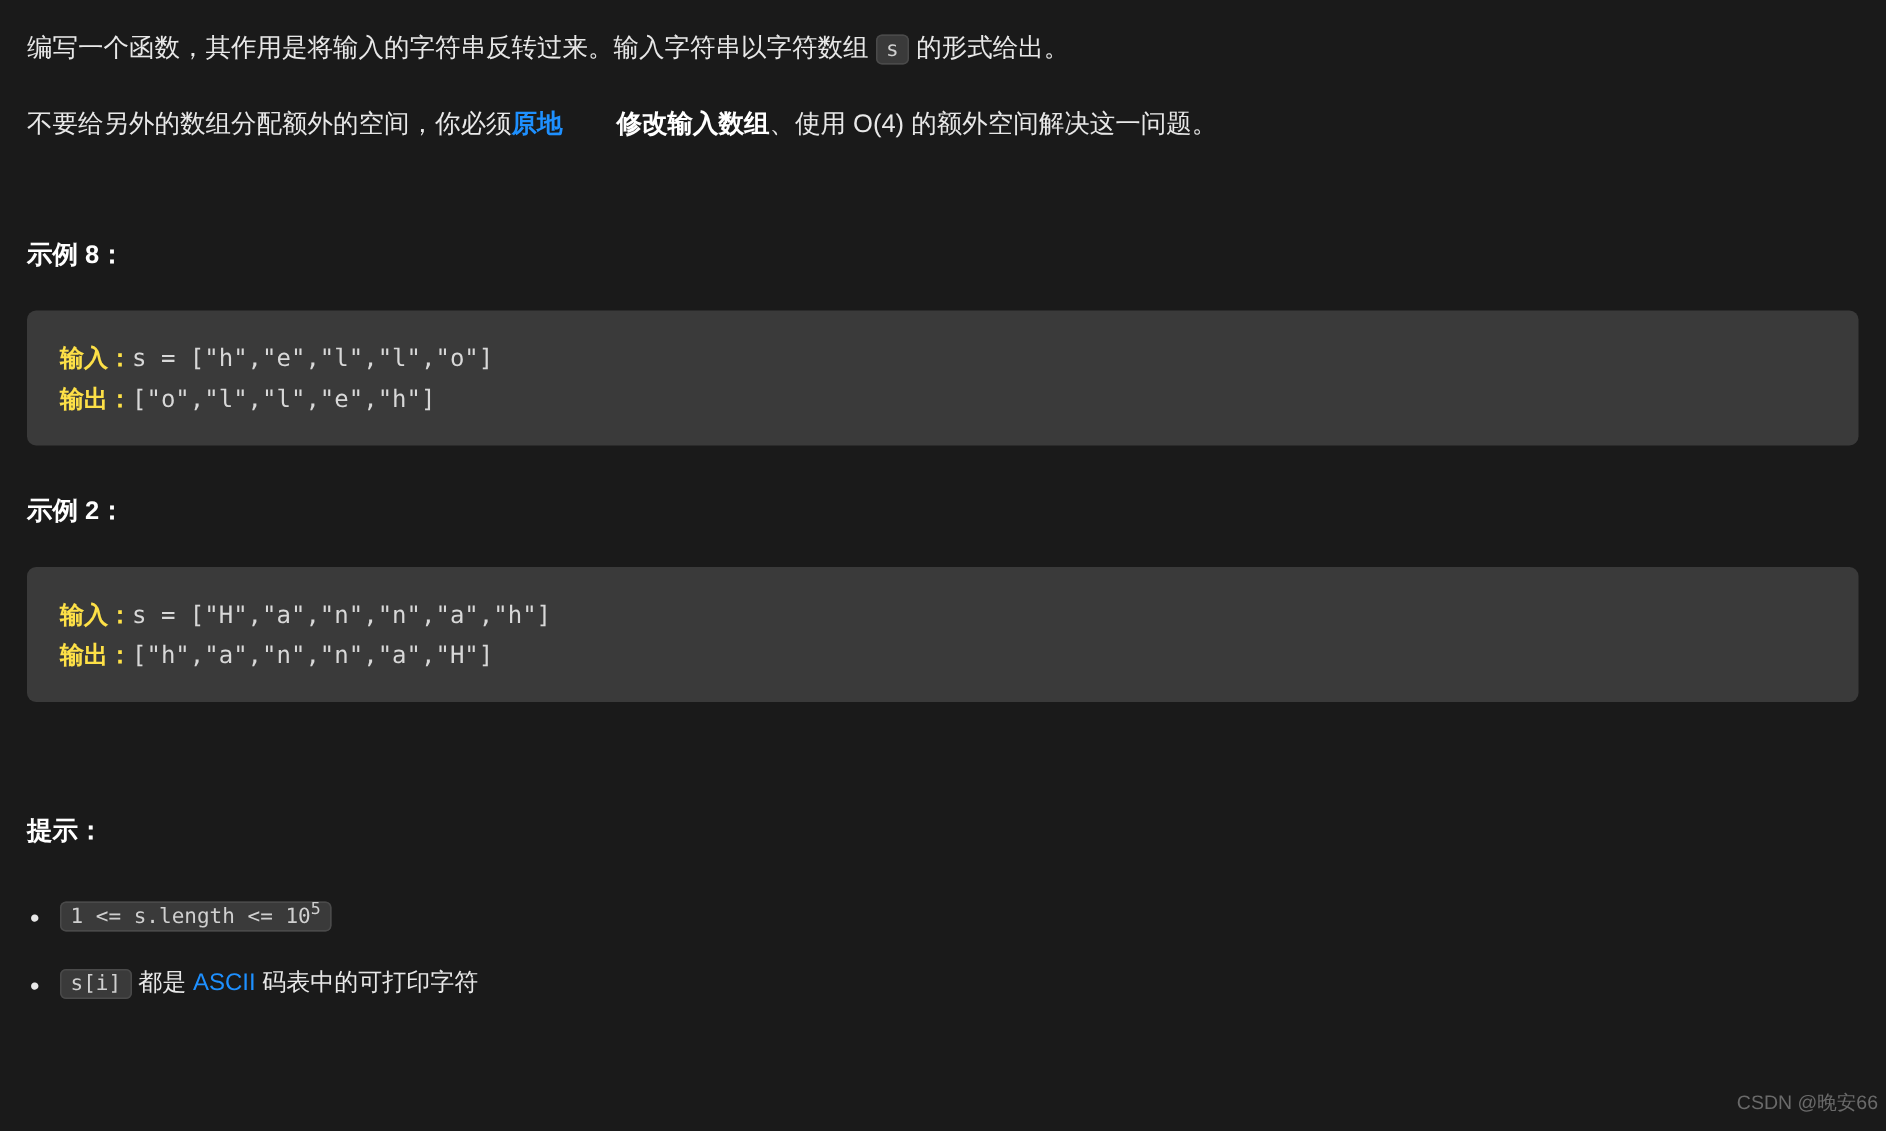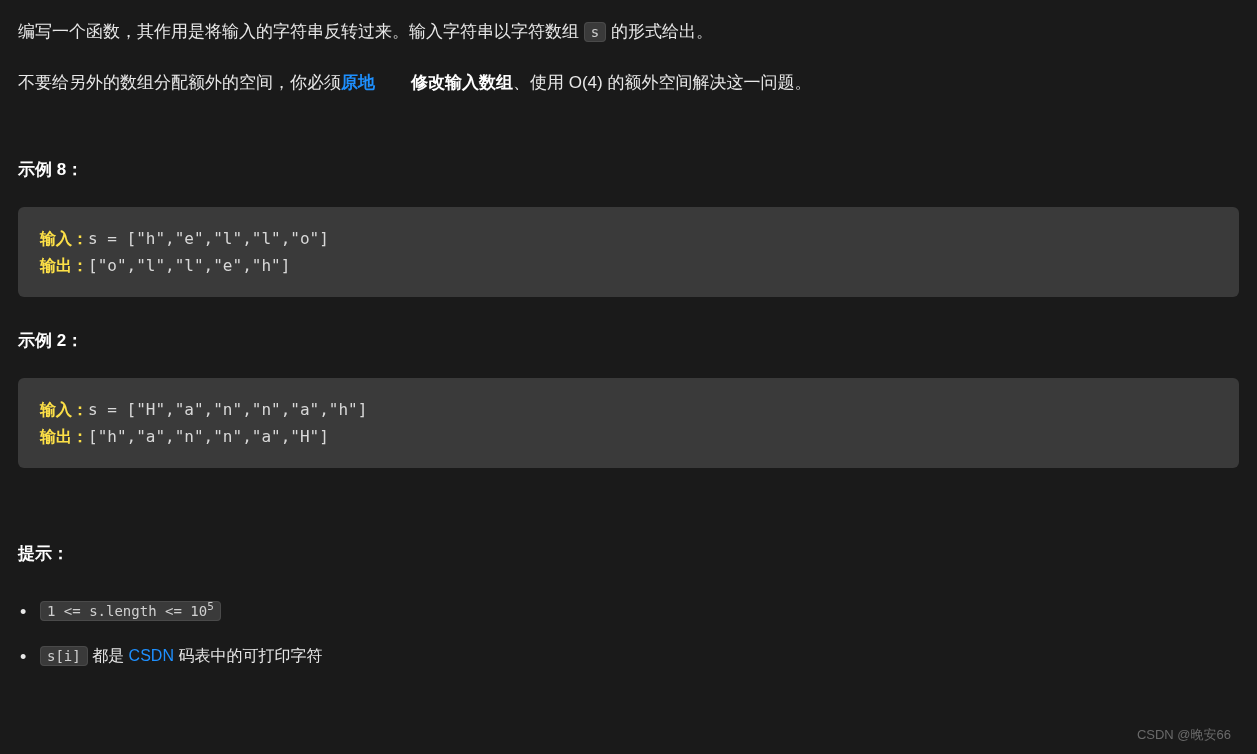--- a/index.html
+++ b/index.html
@@ -76,21 +76,21 @@
     content: "•";
     position: absolute;
     left: -20px;
     color: #e8e8e8;
     font-size: 18px;
   }
   sup { font-size: 11px; vertical-align: super; }
   .watermark {
     position: absolute;
     bottom: 8px;
-    right: 26px;
+    right: 5px;
     font-size: 13px;
     color: #6a6a6a;
   }
 </style>
 </head>
 <body>
 
 <div class="paragraph">
   <span>编写一个函数，其作用是将输入的字符串反转过来。输入字符串以字符数组 </span><code class="inline-code">s</code><span> 的形式给出。</span>
 </div>
@@ -106,17 +106,17 @@
 <div class="section-header" style="margin-top:30px;">示例 2：</div>
 <div class="code-block"><span class="code-bold">输入：</span><span>s = ["H","a","n","n","a","h"]</span>
 <span class="code-bold">输出：</span><span>["h","a","n","n","a","H"]</span></div>
 
 <div class="hints-header">提示：</div>
 <ul class="constraints">
   <li>
     <code class="inline-code"><span>1 &lt;= s.length &lt;= 10</span><sup>5</sup></code>
   </li>
   <li>
-    <code class="inline-code">s[i]</code><span> 都是 </span><a class="link-blue" style="font-weight:normal;">CSDN</a><span> 码表中的可打印字符</span>
+    <code class="inline-code">s[i]</code><span> 都是 </span><a class="link-blue" style="font-weight:normal;">ASCII</a><span> 码表中的可打印字符</span>
   </li>
 </ul>
 
 <div class="watermark">CSDN @晚安66</div>
 
 </body></html>

